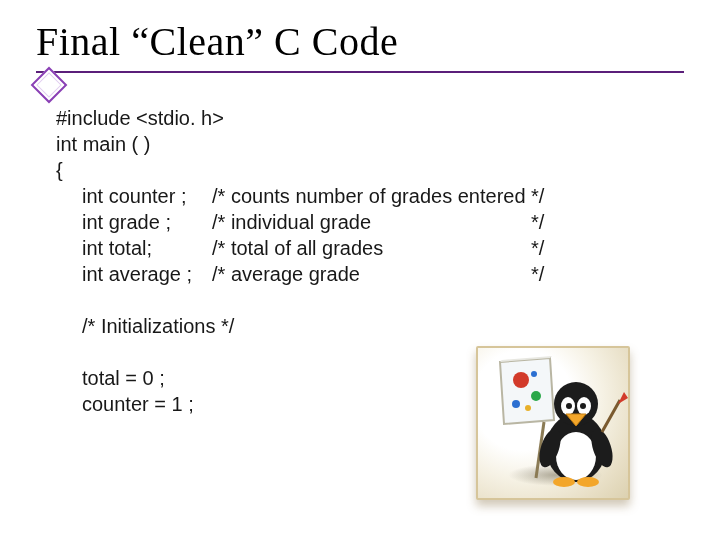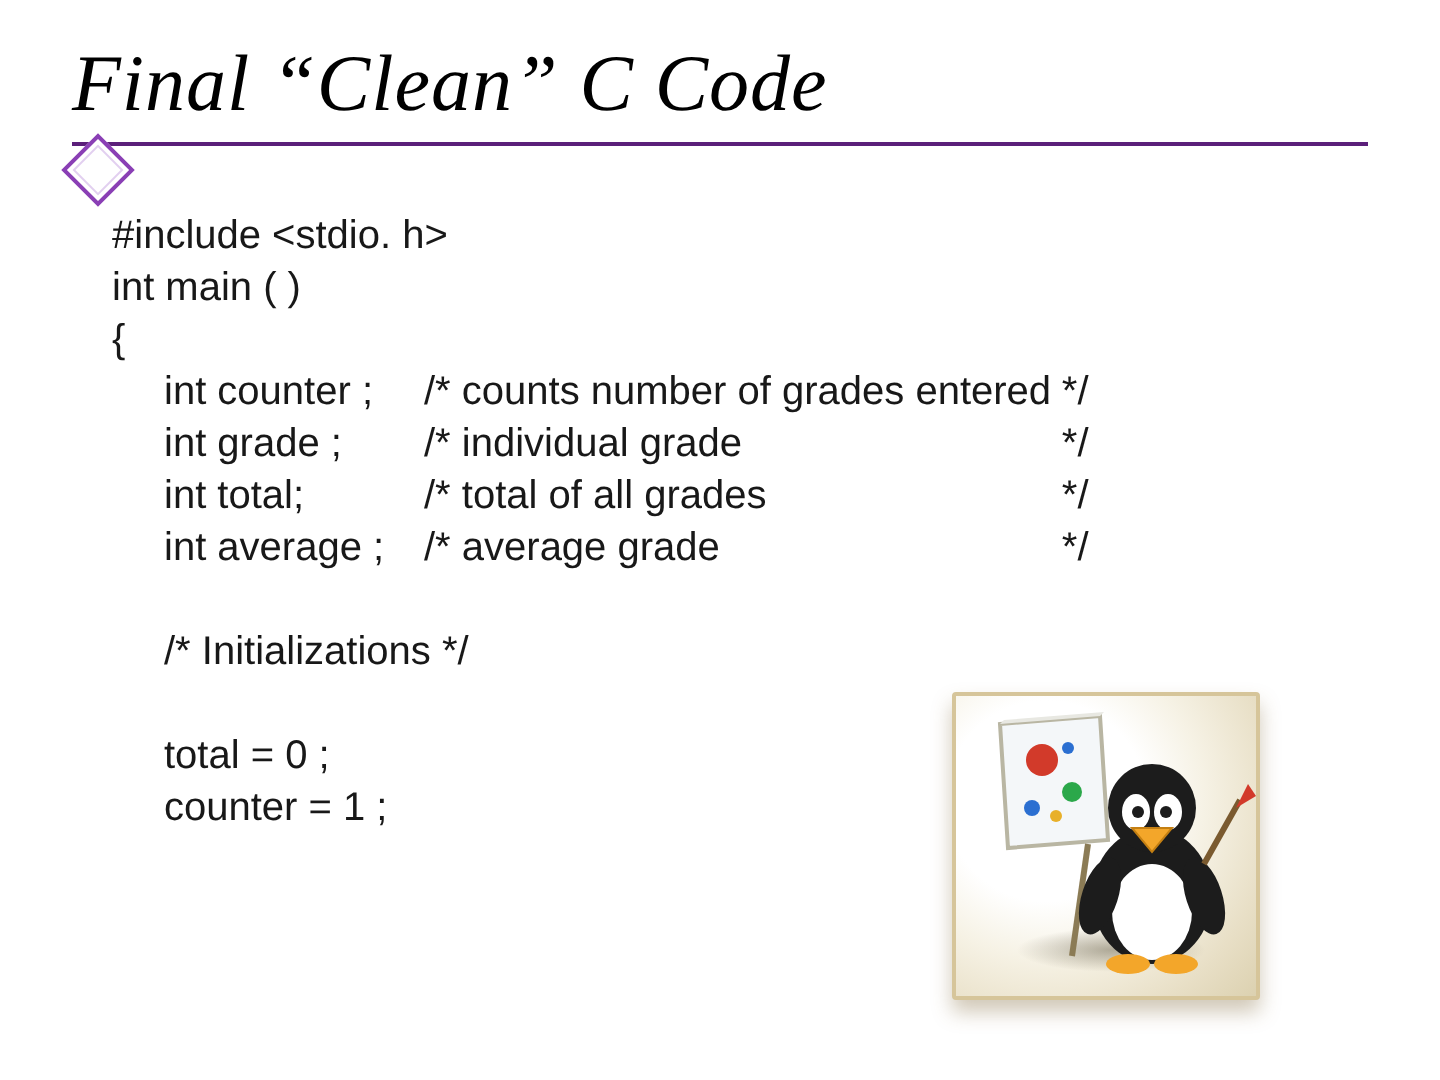--- a/index.html
+++ b/index.html
@@ -15,21 +15,20 @@
     width: 720px;
     height: 540px;
     box-sizing: border-box;
   }
   .title {
     font-family: "Times New Roman", Times, serif;
     font-size: 40px;
     color: #000;
     padding: 18px 0 0 36px;
     letter-spacing: 0.5px;
-    font-style: italic;
   }
   .rule {
     margin: 6px 36px 0 36px;
     border: 0;
     border-top: 2px solid #5b1f7a;
   }
   .accent {
     position: absolute;
     left: 36px;
     top: 72px;

